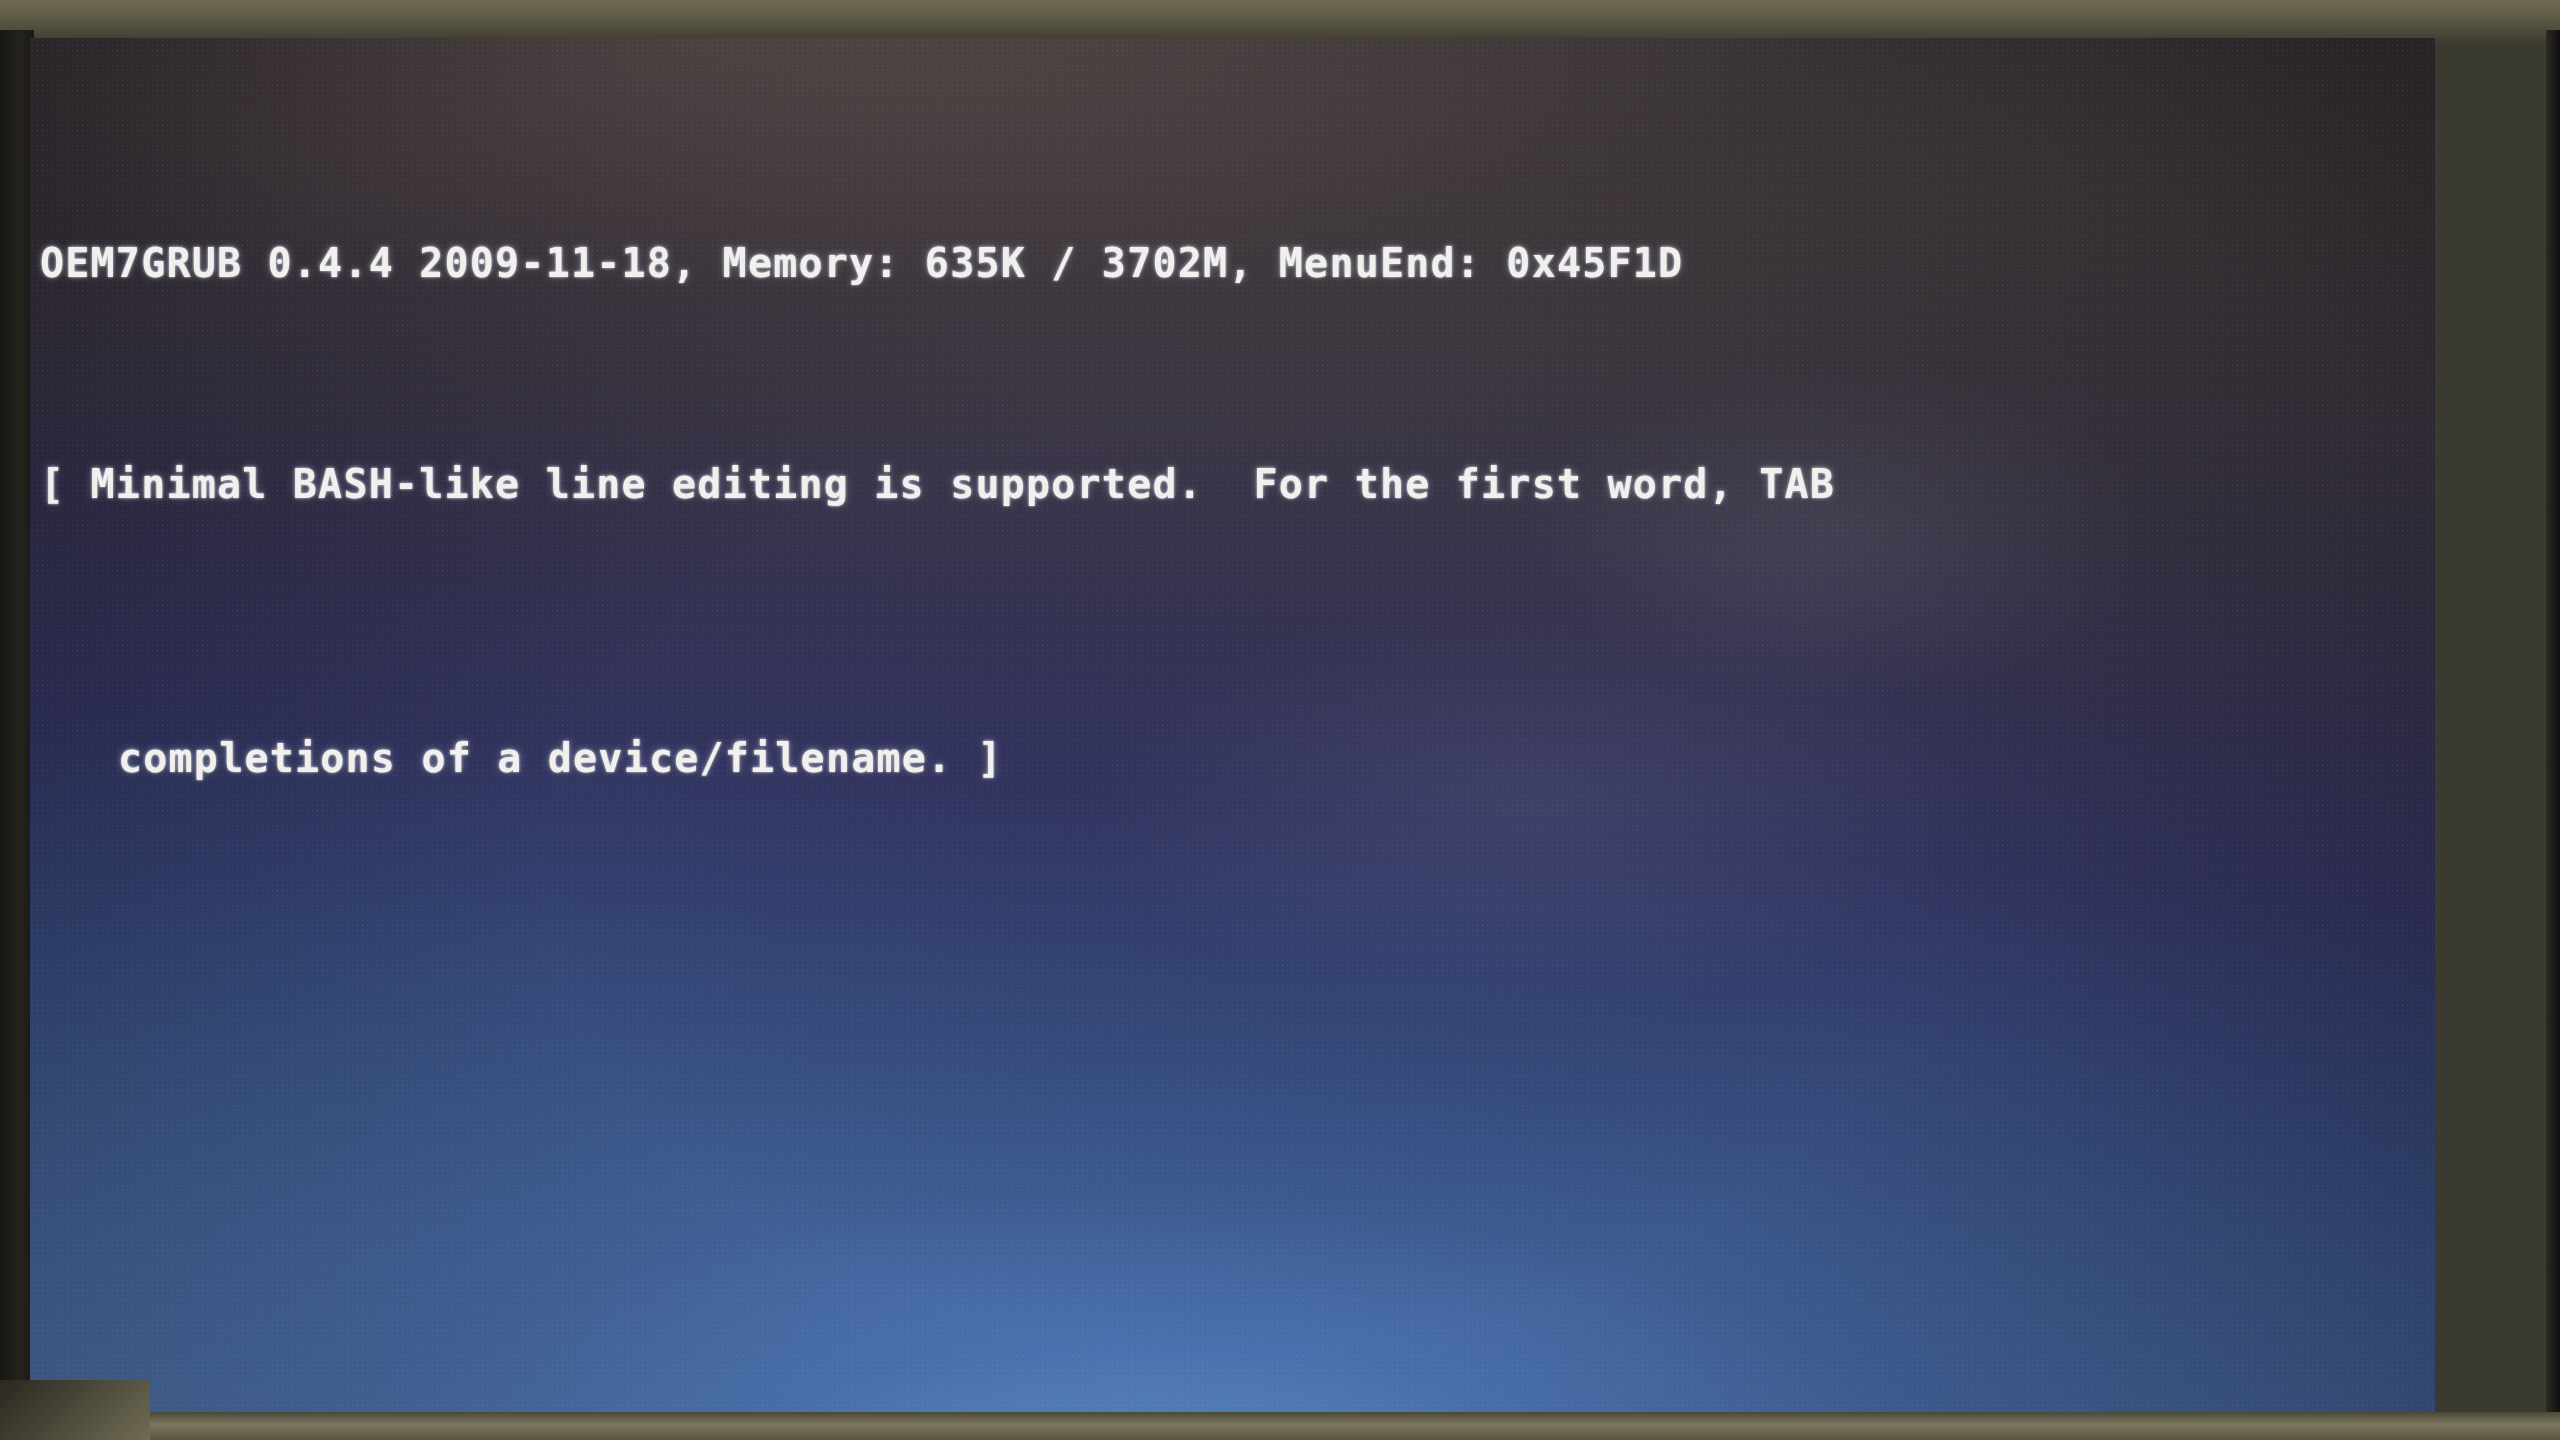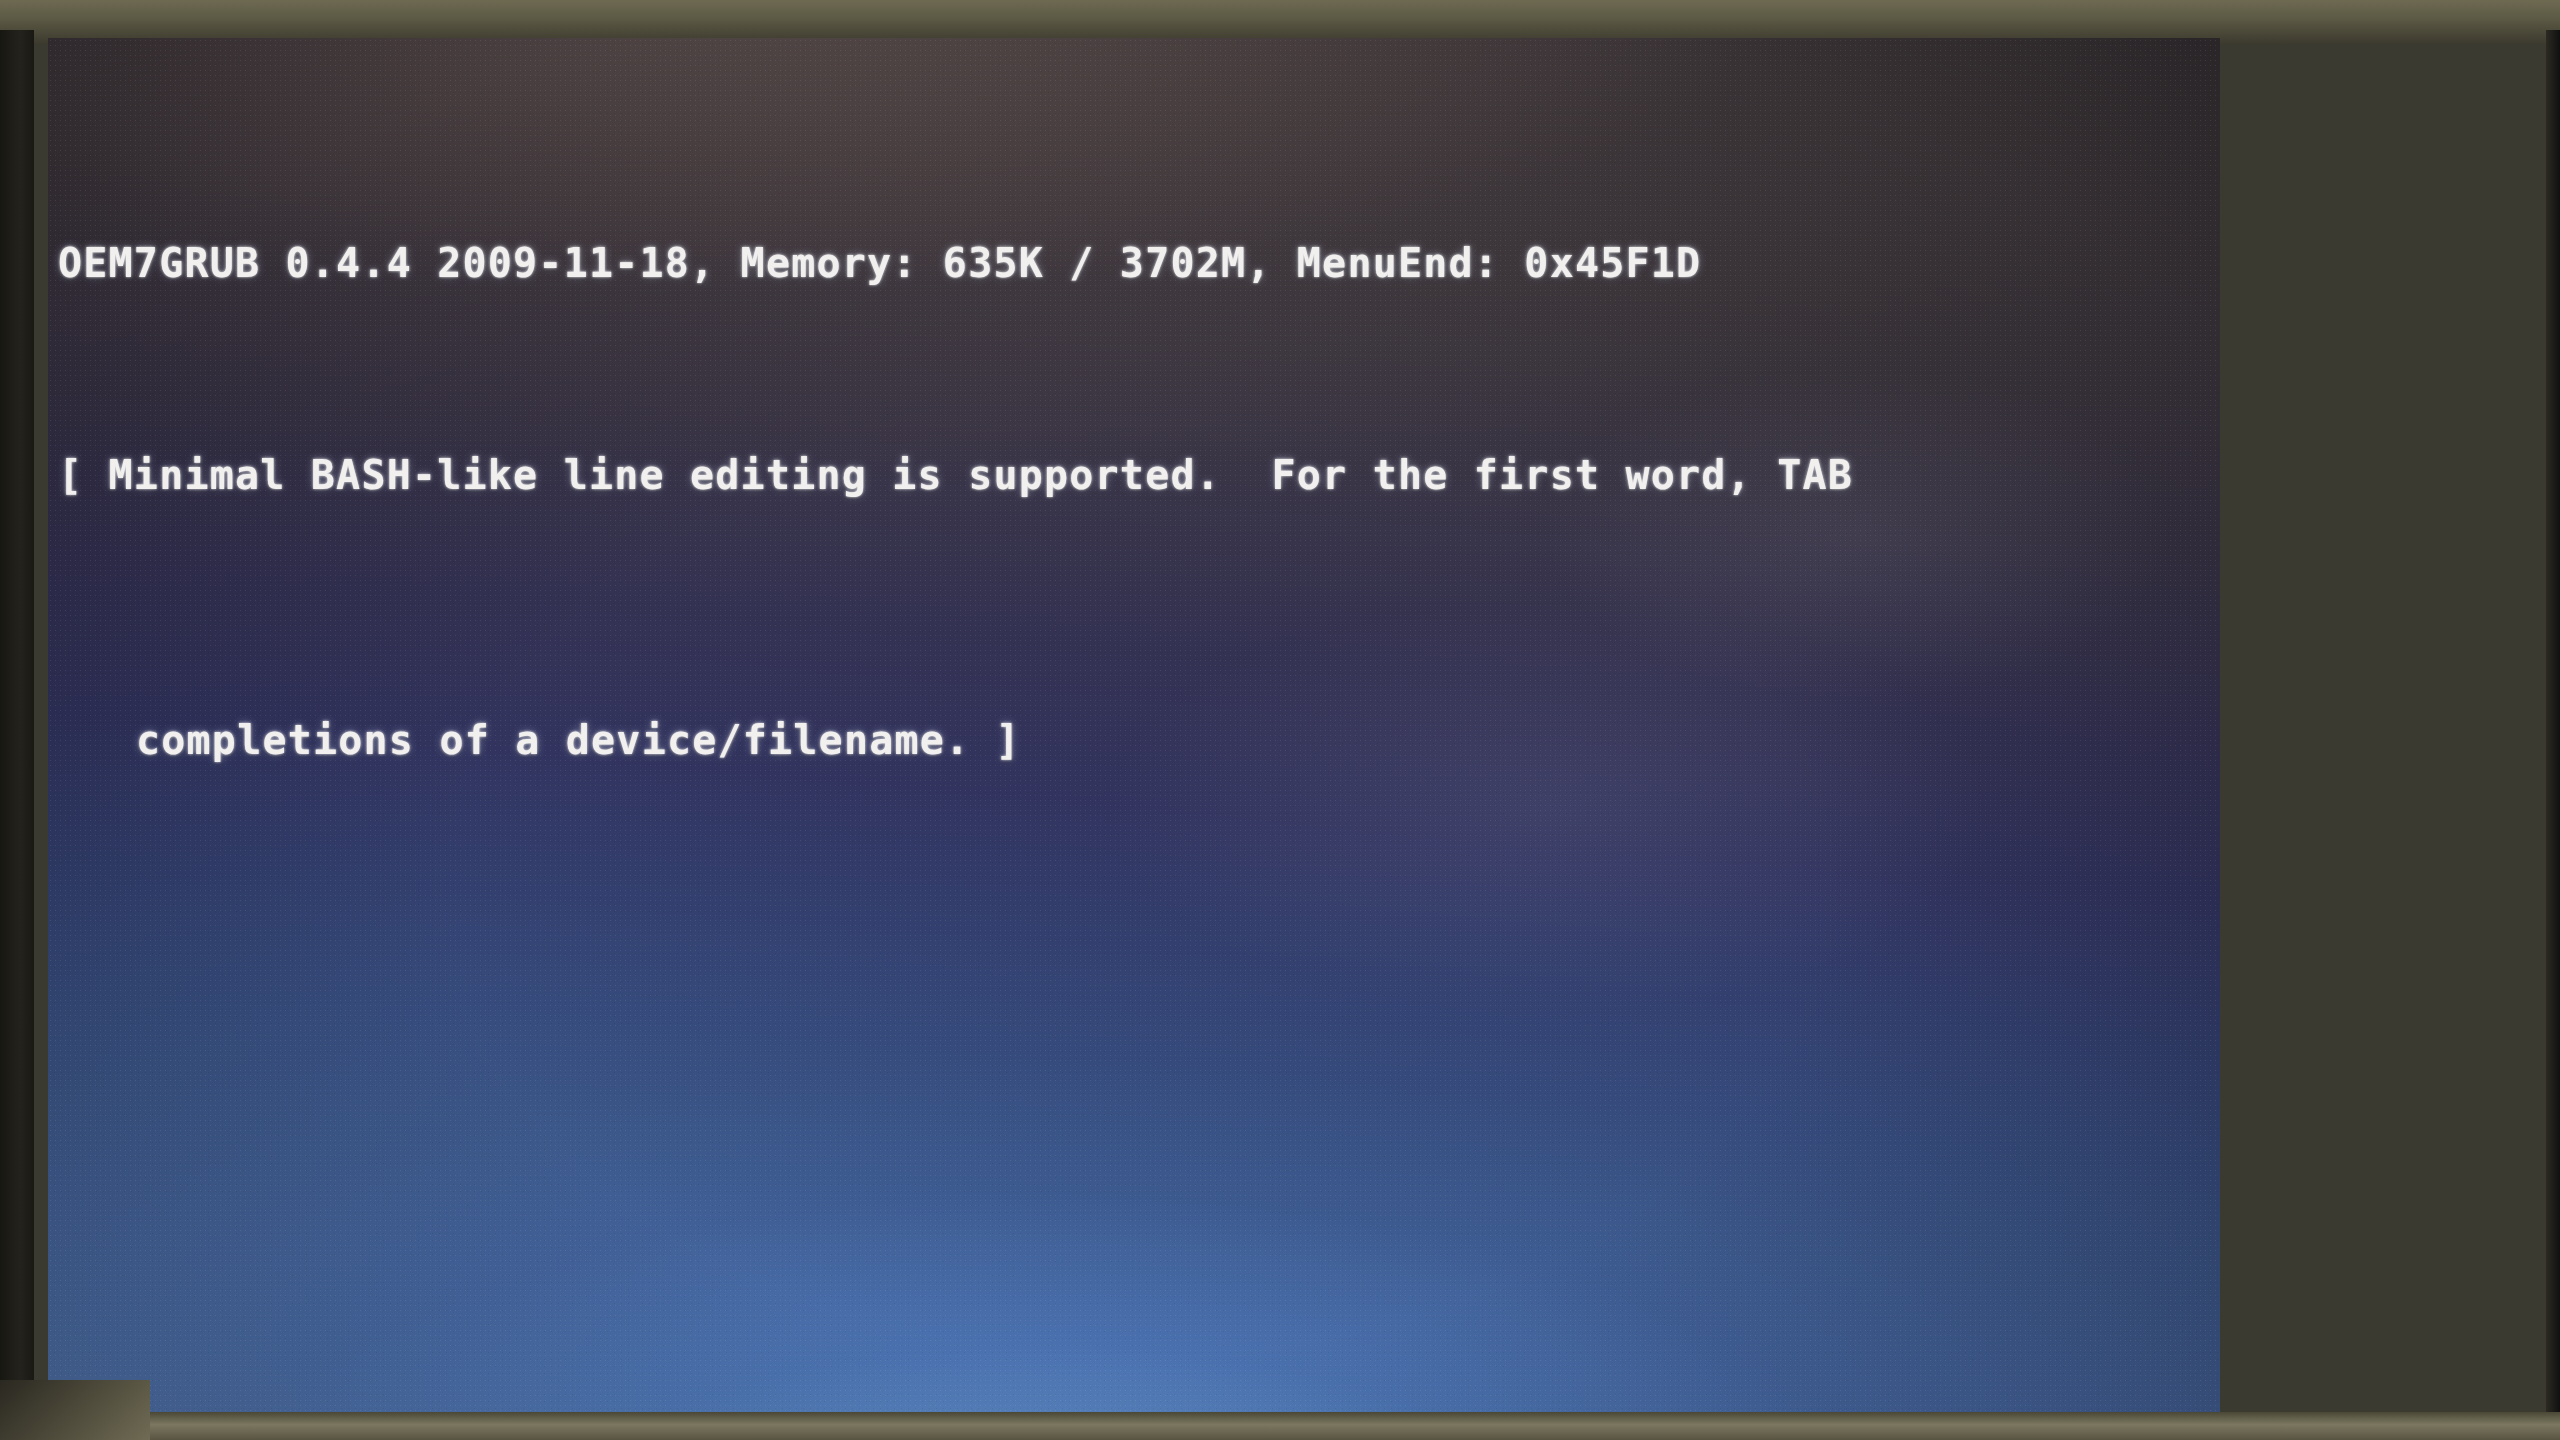--- a/index.html
+++ b/index.html
@@ -45,22 +45,22 @@
   .bezel-right {
     position: absolute;
     right: 0; top: 30px;
     width: 14px; height: 1400px;
     background: linear-gradient(90deg, #2c2a22 0%, #101010 100%);
   }
 
   
   .panel {
     position: absolute;
-    left: 48px; top: 38px;
-    width: 2172px; height: 1378px;
+    left: 30px; top: 38px;
+    width: 2405px; height: 1378px;
     overflow: hidden;
     background: #2f2a2c;
   }
   
   .panel-base {
     position: absolute; inset: 0;
     background:
       linear-gradient(185deg,
         #4b4440 0%,
         #474040 10%,
@@ -142,20 +142,21 @@
     line-height: 53px;
     white-space: pre;
     text-shadow:
       0 0 3px rgba(255,255,255,0.85),
       0 0 9px rgba(214,224,255,0.42),
       0 2px 5px rgba(0,0,0,0.45);
   }
   .line {
     padding-left: 10px;
     height: 53px;
+    margin-top: 9px;
   }
   .line.blank { color: transparent; }
   .line.indent { padding-left: 88px; }
   
   .line.first { margin-top: -8px; }
 </style>
 </head>
 <body>
 
 <div id="screenshot">

